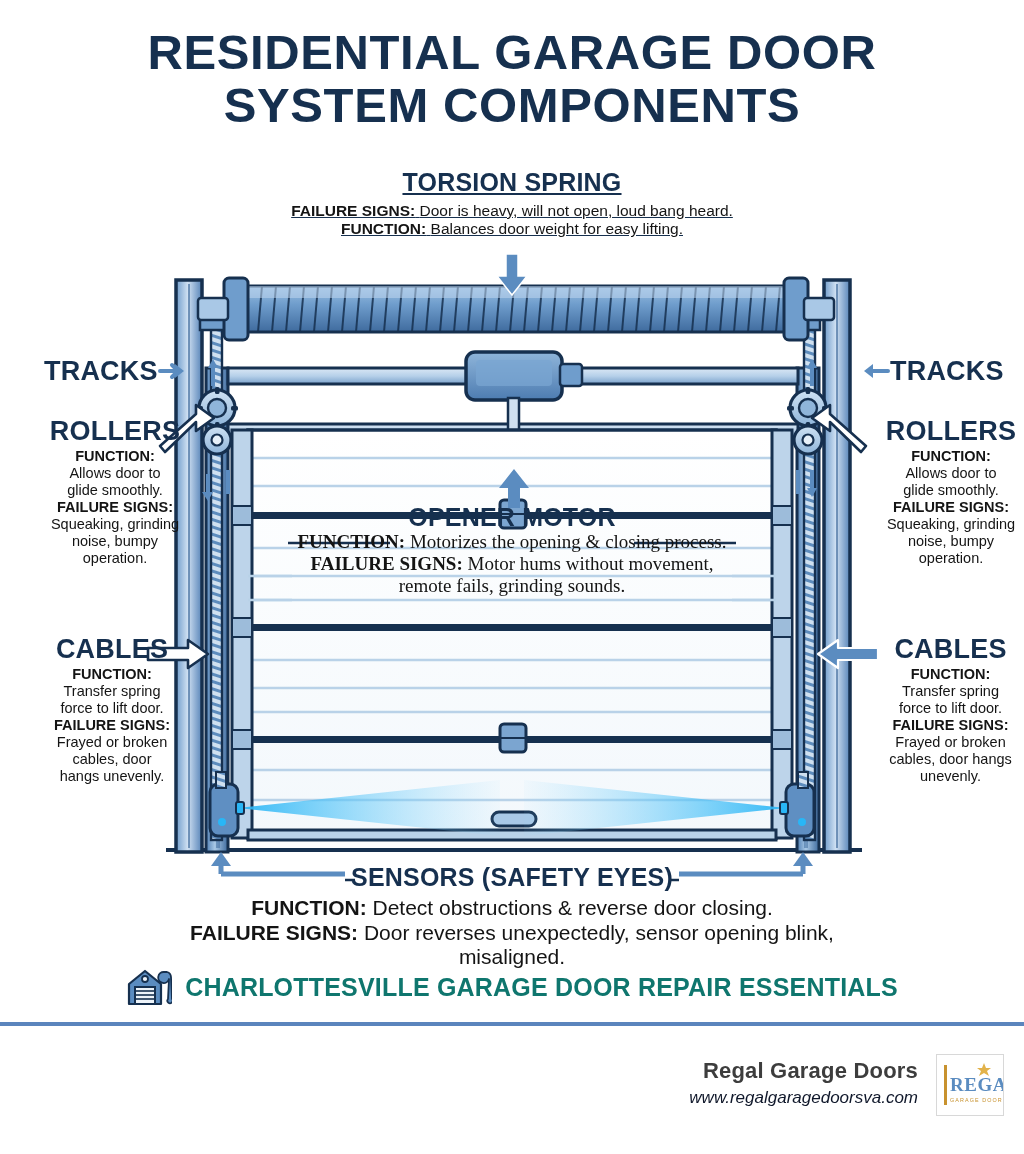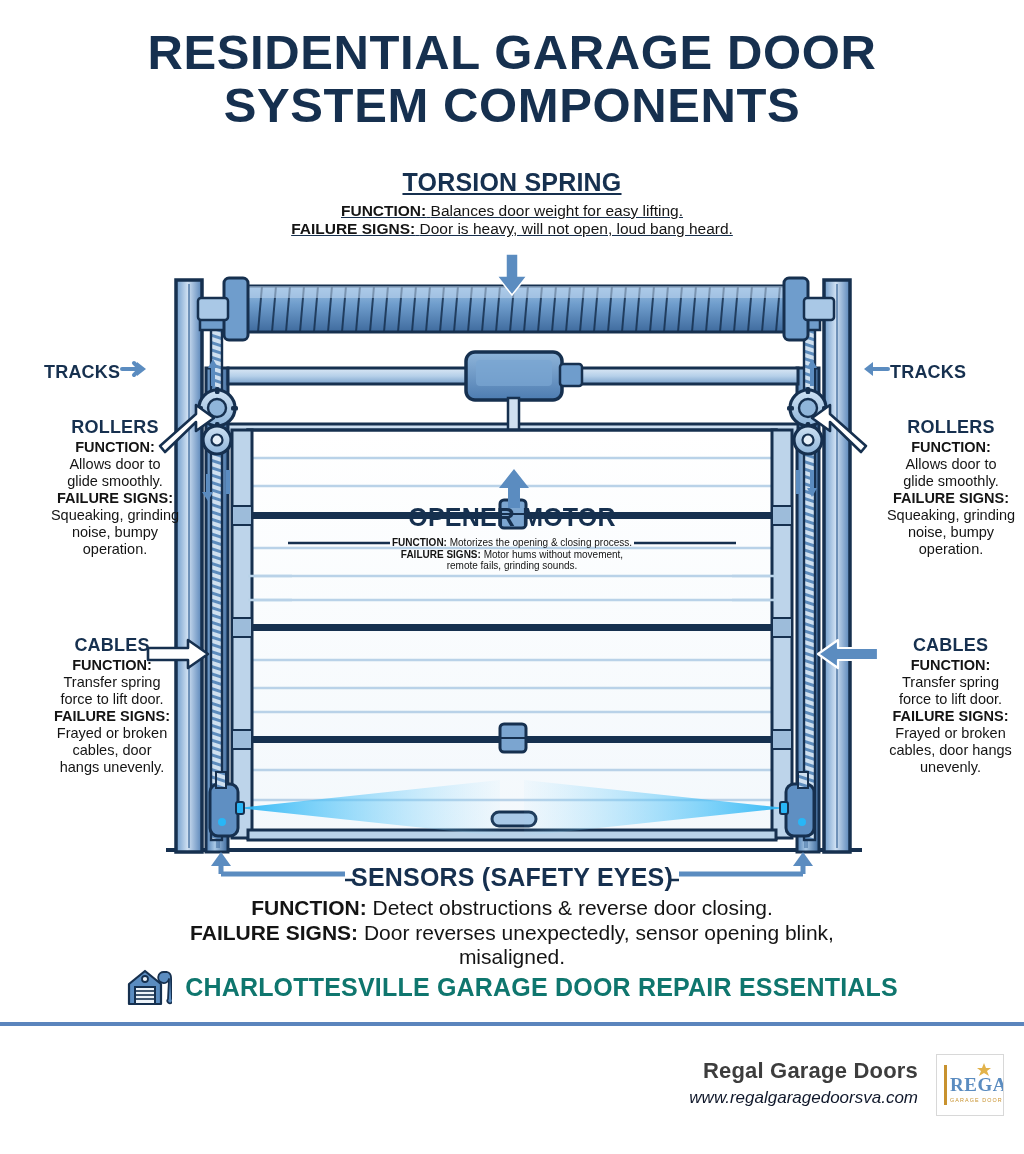--- a/index.html
+++ b/index.html
@@ -31,37 +31,37 @@
   .body-txt { color: #141414; line-height: 1.17; }
   .body-txt b { font-weight: 700; }
 
   
   .torsion-block { position: absolute; left: 0; top: 170px; width: 1024px; text-align: center; text-decoration: underline; }
   .torsion-block .hdr { font-size: 25px; }
   .torsion-block .body-txt { font-size: 15.5px; margin-top: 7px; }
 
   
   .side-label { position: absolute; }
-  .side-label .hdr { font-size: 18px; }
+  .side-label .hdr { font-size: 27px; }
   .side-label .body-txt { font-size: 14.5px; margin-top: 3px; }
 
   .tracks-l { left: 44px; top: 358px; width: 160px; text-align: left; }
   .tracks-r { left: 860px; top: 358px; width: 170px; text-align: left; }
   .rollers-l { left: 20px; top: 418px; width: 190px; text-align: center; }
   .rollers-r { left: 856px; top: 418px; width: 190px; text-align: center; }
   .cables-l { left: 22px; top: 636px; width: 180px; text-align: center; }
   .cables-r { left: 858px; top: 636px; width: 185px; text-align: center; }
 
   
   .track-arrow { display:inline-block; vertical-align: -2px; }
 
   
   .opener-block { position: absolute; left: 262px; top: 505px; width: 500px; text-align: center; }
   .opener-block .hdr { font-size: 25px; }
-  .opener-block .body-txt { font-size: 10px; margin-top: 7px; }
+  .opener-block .body-txt { font-size: 19px; margin-top: 1px; font-family: Liberation Serif, serif; }
 
   
   .sensor-block { position: absolute; left: 162px; top: 865px; width: 700px; text-align: center; }
   .sensor-block .hdr { font-size: 25px; }
   .sensor-block .body-txt { font-size: 21px; margin-top: 6px; }
 
   
   .banner {
     position: absolute; left: 0; top: 967px; width: 1024px;
     display: flex; align-items: center; justify-content: center; gap: 13px;
@@ -378,26 +378,26 @@
         <line x1="345" y1="880" x2="355" y2="880"></line>
         <line x1="669" y1="880" x2="679" y2="880"></line>
       </g>
     </g>
   </svg>
 
   <div class="torsion-block">
     <div class="hdr">TORSION SPRING</div>
     <div class="body-txt">
       <div>
+        <b>FAILURE SIGNS:</b>
+        <span>Door is heavy, will not open, loud bang heard.</span>
+      </div>
+      <div>
         <b>FUNCTION:</b>
         <span>Balances door weight for easy lifting.</span>
-      </div>
-      <div>
-        <b>FAILURE SIGNS:</b>
-        <span>Door is heavy, will not open, loud bang heard.</span>
       </div>
     </div>
   </div>
 
   <div class="side-label tracks-l">
     <div class="hdr">
       <span>TRACKS</span><svg class="track-arrow" width="30" height="22" viewBox="0 0 30 22">
           <path d="M2 11 L20 11 M20 11 L14 5 M20 11 L14 17" stroke="#5b8cc0" stroke-width="4" fill="none" stroke-linecap="round"></path>
           <path d="M26 11 l-9 -7 l0 14 z" fill="#5b8cc0"></path>
         </svg>

